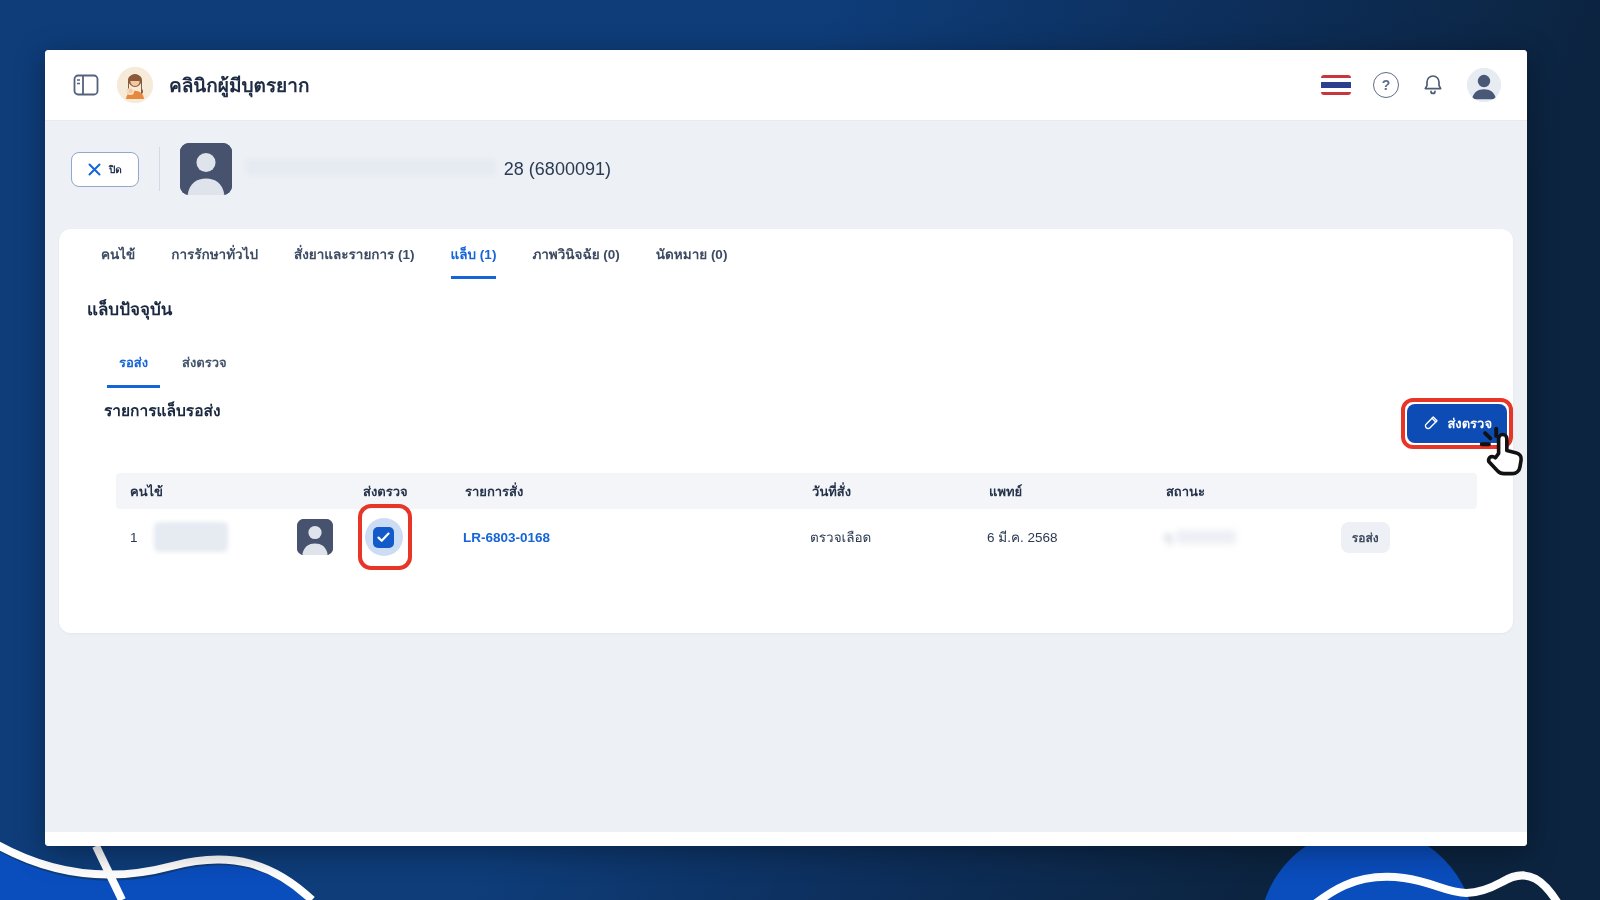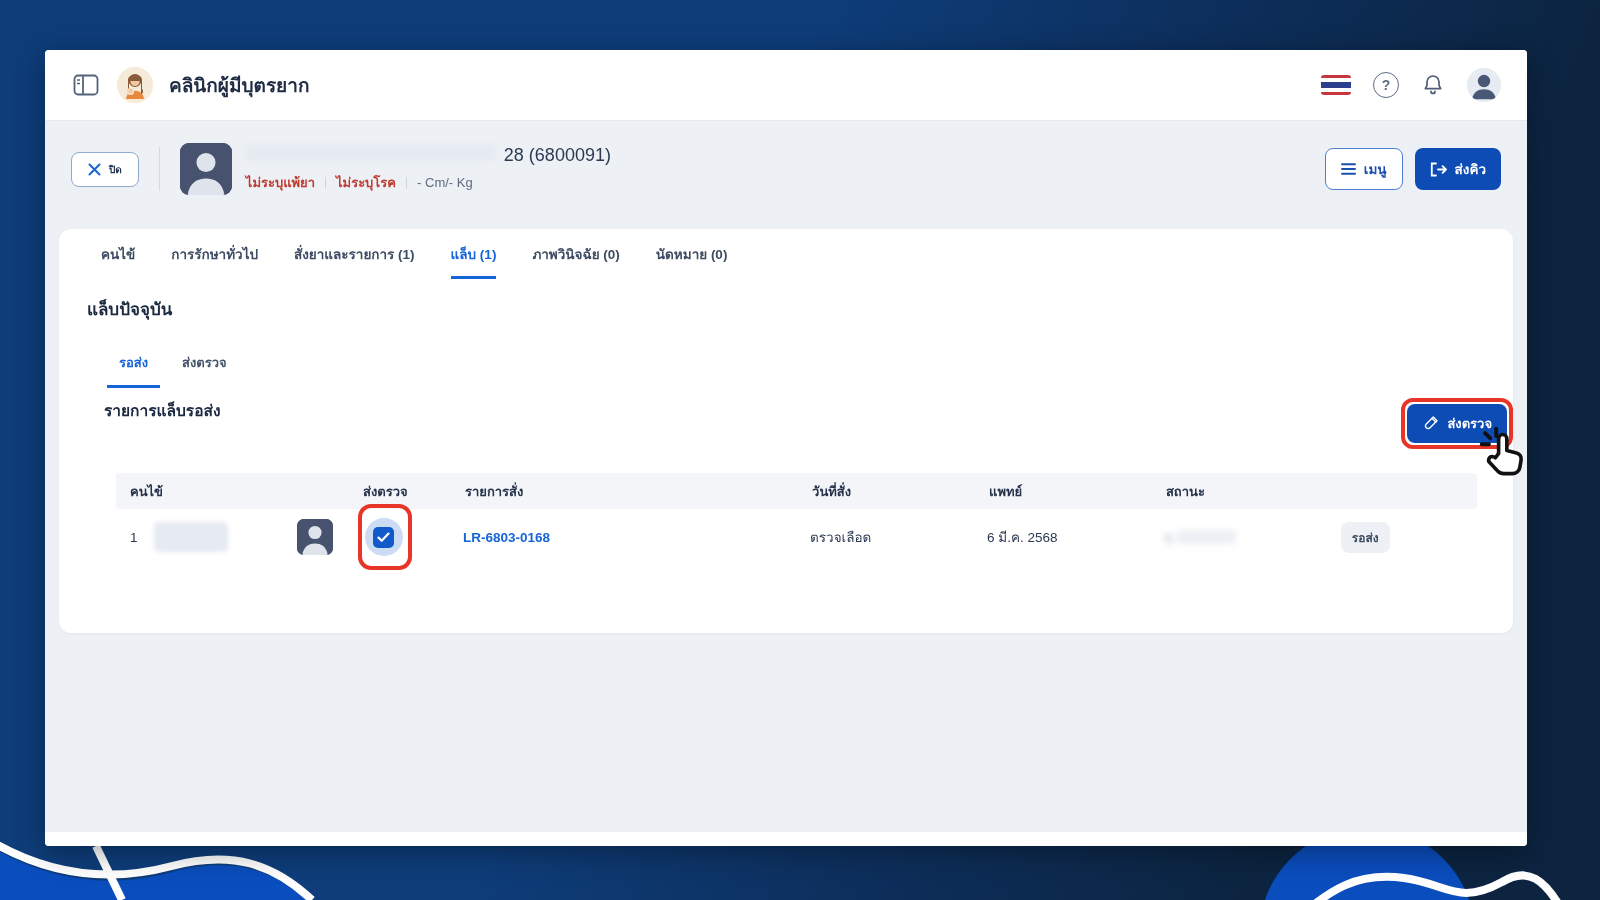--- a/index.html
+++ b/index.html
@@ -161,42 +161,20 @@
           <rect width="24" height="24" fill="#47536e"></rect>
           <circle cx="12" cy="9" r="4.4" fill="#dfe4ec"></circle>
           <path d="M3.5 24c.9-5.5 4.3-7.6 8.5-7.6s7.6 2.1 8.5 7.6z" fill="#dfe4ec"></path>
         </svg>
       </div>
       <div class="patient-meta">
         <div class="patient-line1">
           <span class="redacted name-redacted"></span>
           <span>28 (6800091)</span>
         </div>
-        <div class="patient-line2">
-          <span class="alert-red">ไม่ระบุแพ้ยา</span>
-          <span class="mini-sep"></span>
-          <span class="alert-red">ไม่ระบุโรค</span>
-          <span class="mini-sep"></span>
-          <span class="dim">- Cm/- Kg</span>
-        </div>
-      </div>
-      <div class="pb-actions">
-        <button class="btn-menu">
-          <svg width="15" height="12" viewBox="0 0 15 12">
-            <path d="M1 1.2h13M1 6h13M1 10.8h13" stroke="#1b4fae" stroke-width="1.9" stroke-linecap="round"></path>
-          </svg>
-          <span>เมนู</span>
-        </button>
-        <button class="btn-queue">
-          <svg width="17" height="15" viewBox="0 0 17 15">
-            <path d="M6 1.5H1.8v12H6" fill="none" stroke="#fff" stroke-width="1.8" stroke-linecap="round"></path>
-            <path d="M8 7.5h8M12.6 4.2l3.4 3.3-3.4 3.3" fill="none" stroke="#fff" stroke-width="1.8" stroke-linecap="round" stroke-linejoin="round"></path>
-          </svg>
-          <span>ส่งคิว</span>
-        </button>
       </div>
     </div>
 
     <div class="card">
 
       <div class="tabs">
         <div class="tab">คนไข้</div>
         <div class="tab">การรักษาทั่วไป</div>
         <div class="tab">สั่งยาและรายการ (1)</div>
         <div class="tab active">แล็บ (1)</div>

